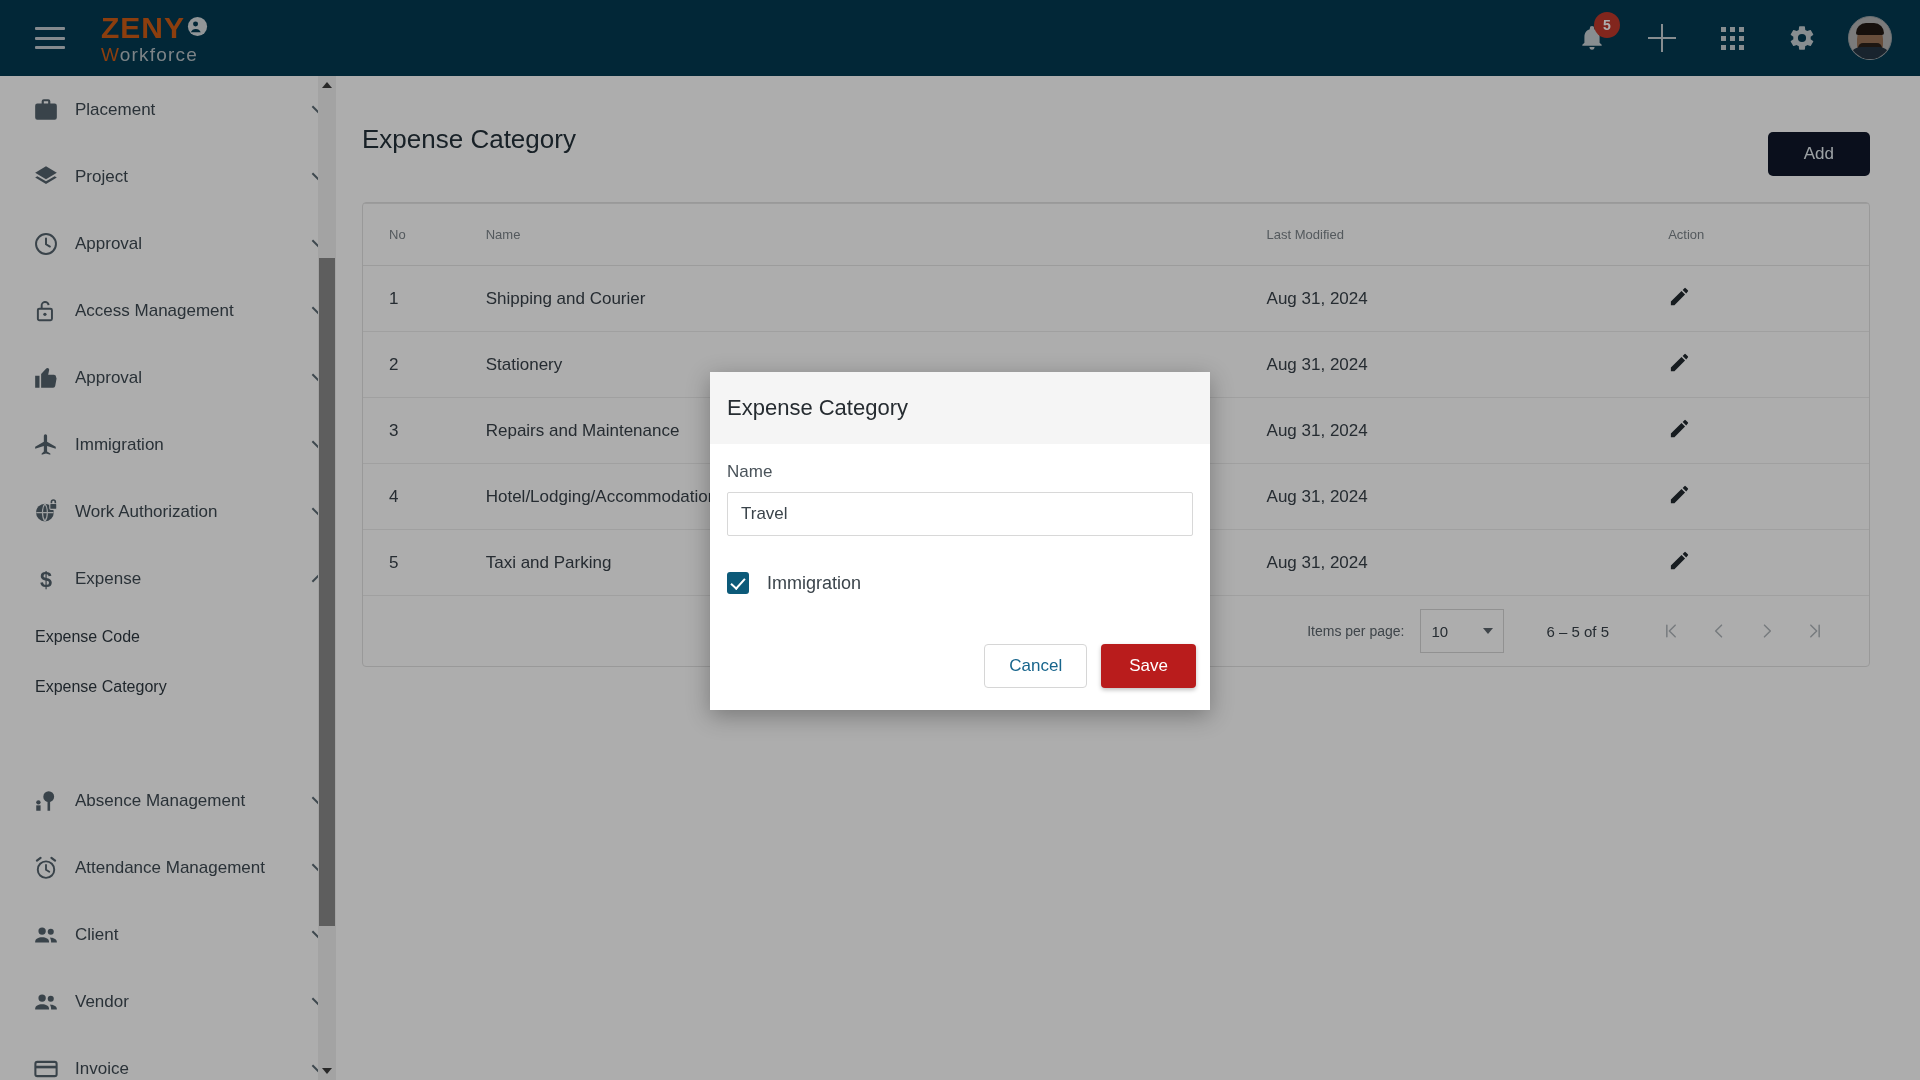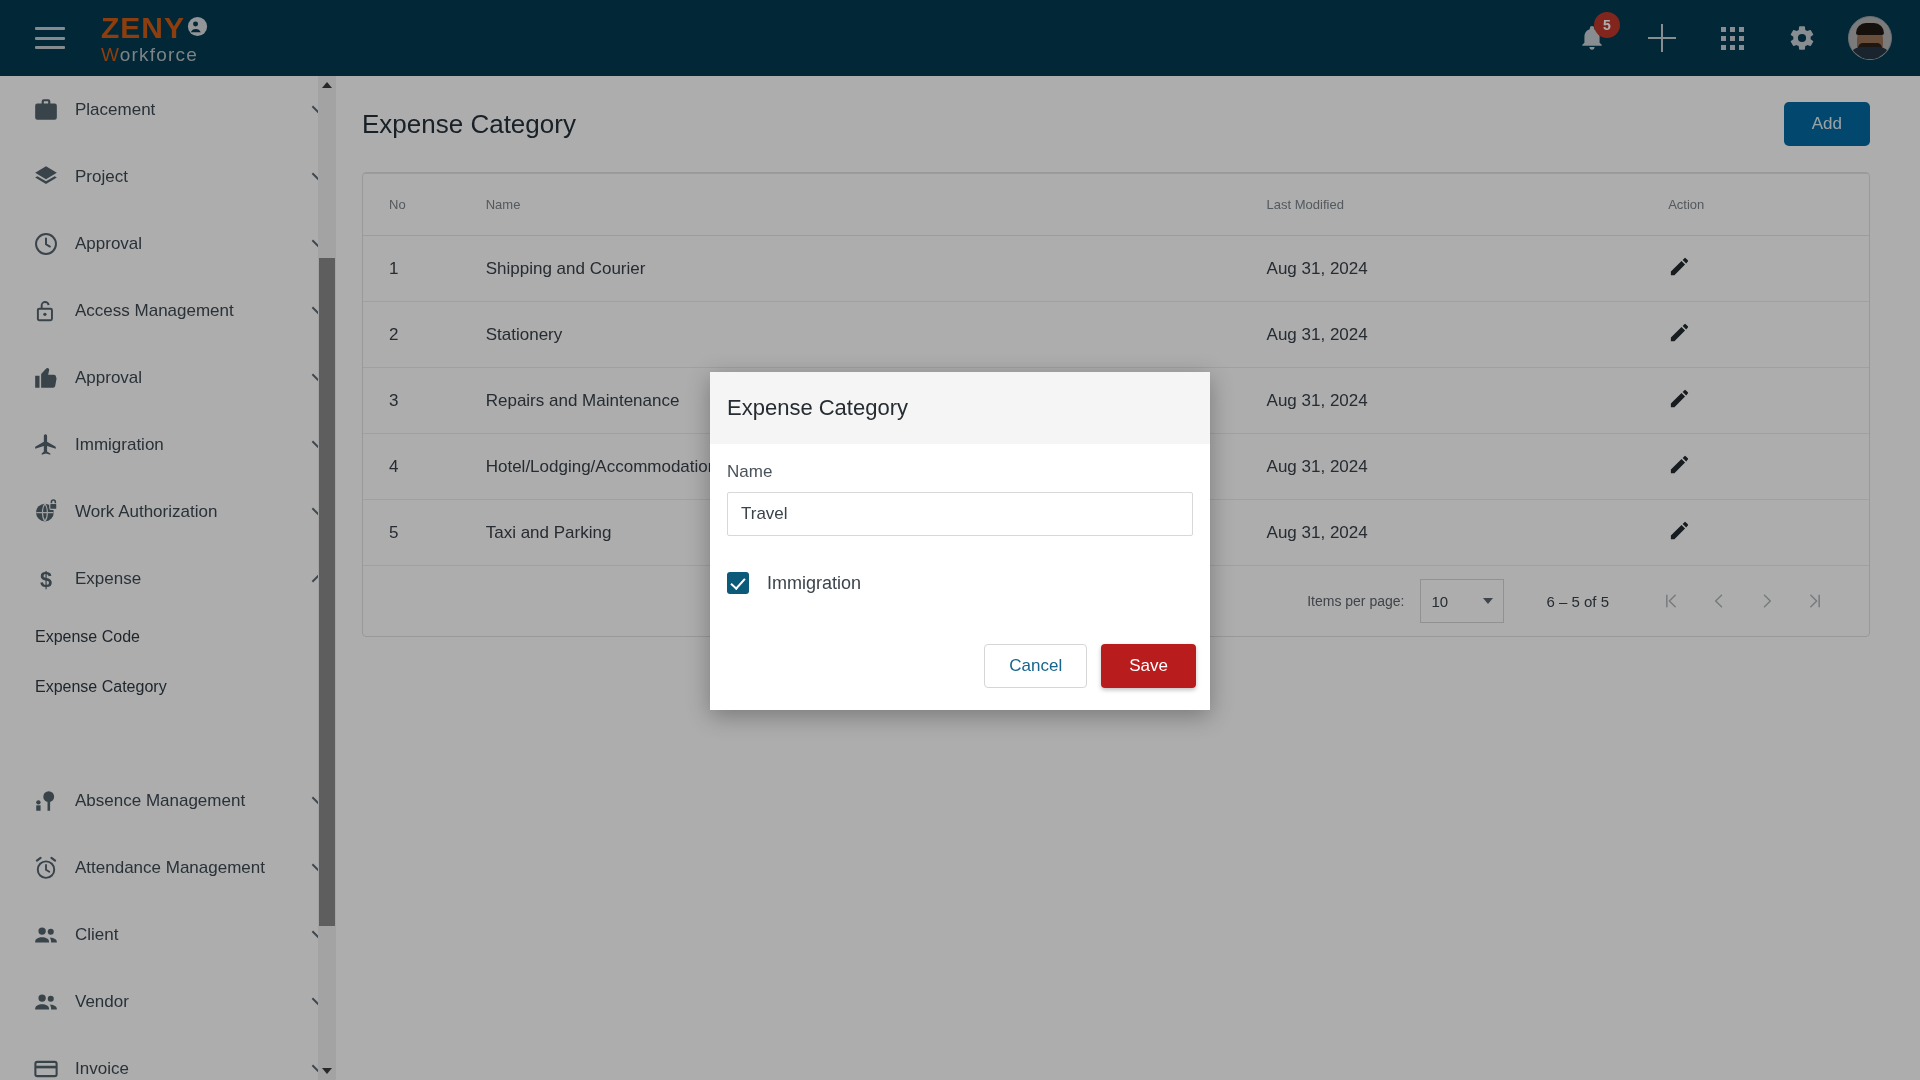--- a/index.html
+++ b/index.html
@@ -166,24 +166,25 @@
     background: #ffffff;
     padding: 0;
   }
   .page-head {
     display: flex; align-items: center;
     padding: 26px 50px 0 24px;
   }
   .page-title { font-size: 26px; color: #24313a; font-weight: normal; }
   .add-btn {
     margin-left: auto;
-    background: #0369a1; color: #e6eef2;
+    background: #0f172a; color: #e6eef2;
     border: none; border-radius: 5px;
-    padding: 12px 28px; font-size: 17px; cursor: pointer;
+    padding: 12px 36px; font-size: 17px; cursor: pointer;
     font-family: "Liberation Sans", sans-serif;
+    margin-top: 30px;
   }
 
   .card {
     margin: 26px 50px 0 24px;
     border: 1px solid #e2e2e2; border-radius: 4px;
     background: #fff;
     padding: 0;
   }
   .search-wrap { padding: 28px 0 18px 26px; }
   .search-box {

